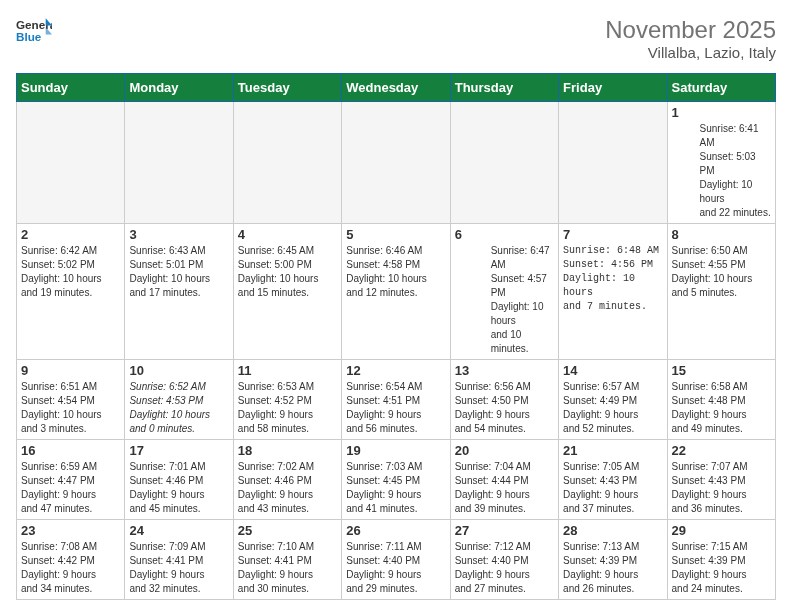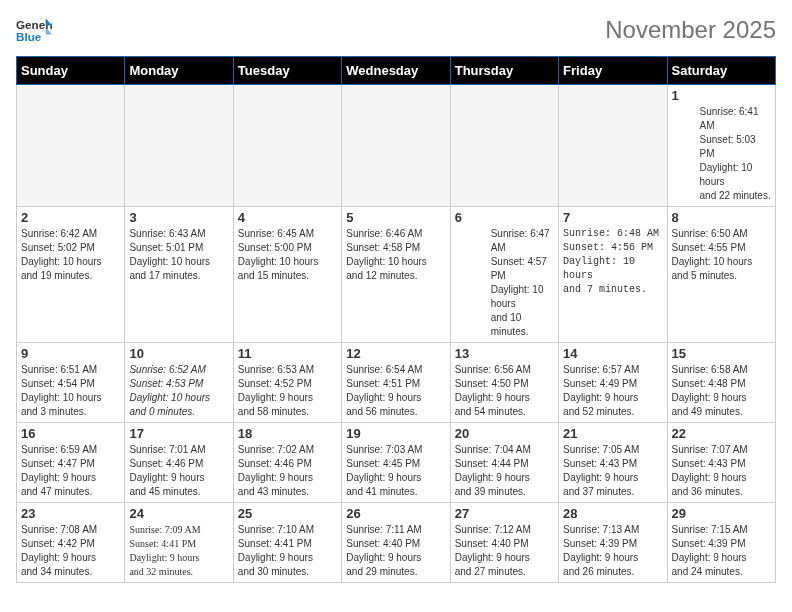--- a/index.html
+++ b/index.html
@@ -34,21 +34,21 @@
     .location {
       font-size: 15px;
       color: #555;
     }
     .calendar {
       width: 100%;
       border-collapse: collapse;
       border: 1px solid #ccc;
     }
     .calendar th {
-      background: #000000;
+      background: #15803d;
       color: #fff;
       font-size: 13px;
       font-weight: bold;
       padding: 6px 4px;
       text-align: left;
       border: 1px solid #1565a8;
     }
     .calendar td {
       vertical-align: top;
       border: 1px solid #ccc;
@@ -84,20 +84,21 @@
   <div class="logo">
     <svg class="logo-icon" viewBox="0 0 40 30">
       <text x="0" y="14" font-size="13" font-weight="bold" fill="#333" font-family="Arial">General</text>
       <text x="0" y="27" font-size="13" font-weight="bold" fill="#1a7dc4" font-family="Arial">Blue</text>
       <polygon points="33,2 40,10 33,10" fill="#1a7dc4"></polygon>
       <polygon points="33,12 40,20 33,20" fill="#1a7dc4" opacity="0.6"></polygon>
     </svg>
   </div>
   <div class="title-block">
     <div class="month-title">November 2025</div>
+    <div class="location">Villalba, Lazio, Italy</div>
   </div>
 </div>
 
 <table class="calendar">
   <thead>
     <tr>
     <th>Sunday</th>
         <th>Monday</th>
         <th>Tuesday</th>
         <th>Wednesday</th>
@@ -278,21 +279,21 @@
       <tr>
         <td>
           <span class="day-number">23</span>
           <div class="day-info" style="white-space: pre-line;">Sunrise: 7:08 AM
 Sunset: 4:42 PM
 Daylight: 9 hours
 and 34 minutes.</div>
         </td>
         <td>
           <span class="day-number">24</span>
-          <div class="day-info" style="white-space: pre-line; font-family: Liberation Serif, serif;">Sunrise: 7:09 AM
+          <div class="day-info" style="white-space: pre-line;">Sunrise: 7:09 AM
 Sunset: 4:41 PM
 Daylight: 9 hours
 and 32 minutes.</div>
         </td>
         <td>
           <span class="day-number">25</span>
           <div class="day-info" style="white-space: pre-line;">Sunrise: 7:10 AM
 Sunset: 4:41 PM
 Daylight: 9 hours
 and 30 minutes.</div>

